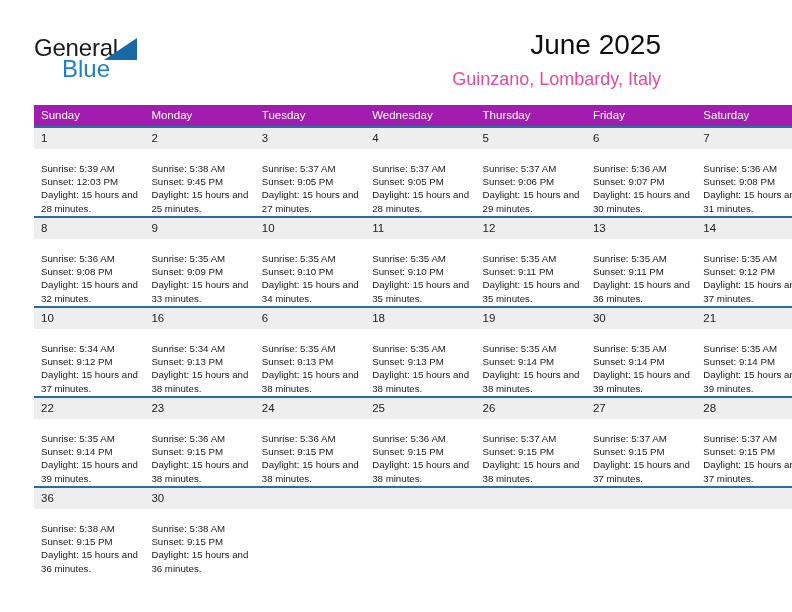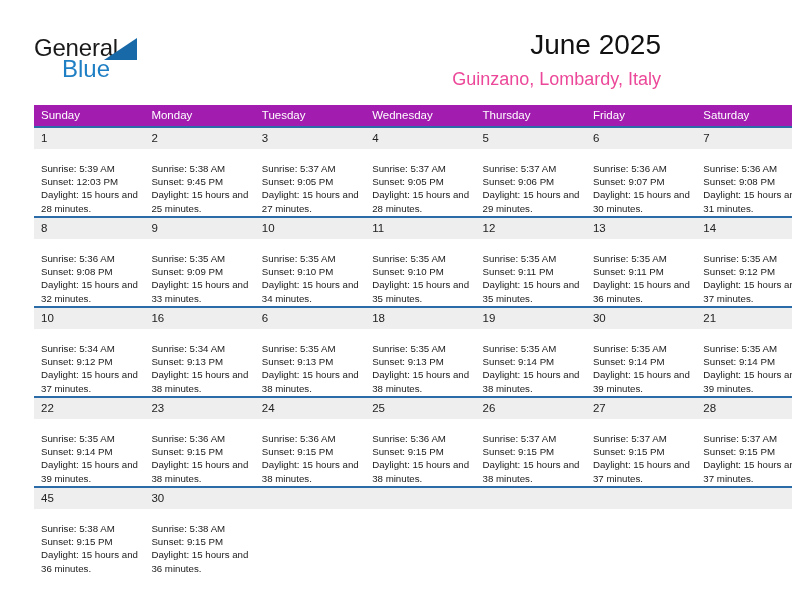--- a/index.html
+++ b/index.html
@@ -401,21 +401,21 @@
               <div class="daynum">28</div>
               <div class="dayinfo">
                 <div class="sunrise">Sunrise: 5:37 AM</div>
                 <div class="sunset">Sunset: 9:15 PM</div>
                 <div class="daylight">Daylight: 15 hours and 37 minutes.</div>
               </div>
             </td>
           </tr>
           <tr class="week last">
             <td class="daycell">
-              <div class="daynum">45</div>
+              <div class="daynum">36</div>
               <div class="dayinfo">
                 <div class="sunrise">Sunrise: 5:38 AM</div>
                 <div class="sunset">Sunset: 9:15 PM</div>
                 <div class="daylight">Daylight: 15 hours and 36 minutes.</div>
               </div>
             </td>
             <td class="daycell">
               <div class="daynum">30</div>
               <div class="dayinfo">
                 <div class="sunrise">Sunrise: 5:38 AM</div>

